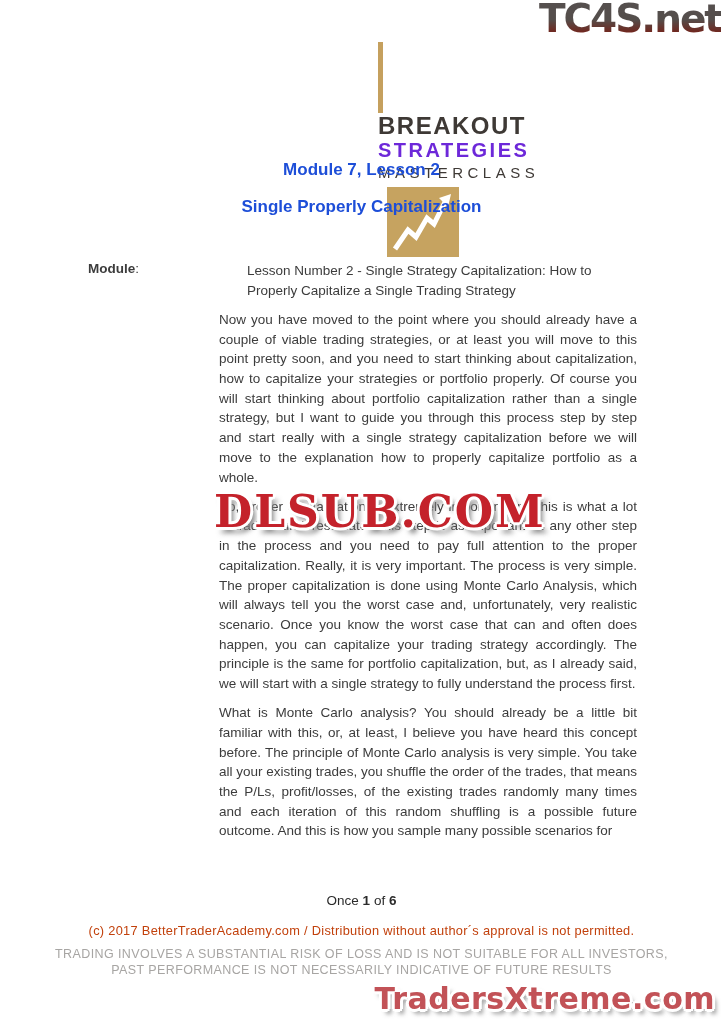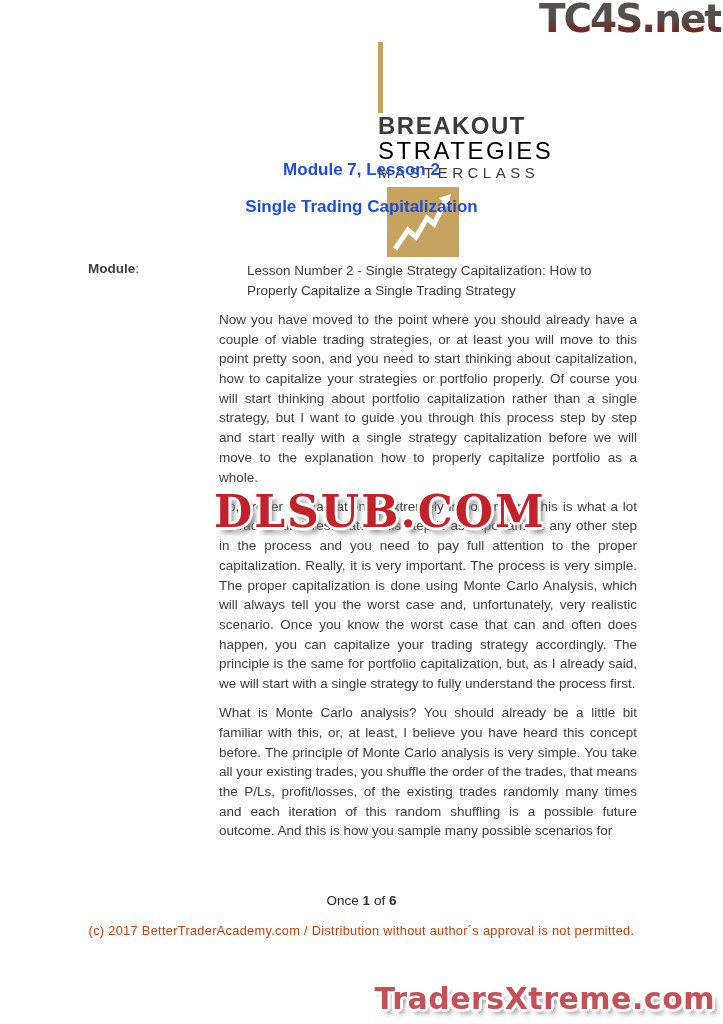--- a/index.html
+++ b/index.html
@@ -25,21 +25,21 @@
       background:linear-gradient(180deg,#565050 0%,#544e4b 52%,#6e2a22 78%,#8e1d15 100%);
       -webkit-background-clip:text; background-clip:text;
       color:transparent;
     }
   }
 
   
   .logo { position:absolute; top:42px; left:378px; display:flex; align-items:flex-start;flex-direction:column; }
   .logo-bar { width:5px; height:71px; background:#c5a05e; margin-right:11px; }
   .logo-l1 { font-size:24px; font-weight:bold; letter-spacing:1.5px; color:#3e3935; line-height:26px; }
-  .logo-l2 { font-size:24px; font-weight:normal; letter-spacing:2.5px; color:#000000; line-height:23px; }
+  .logo-l2 { font-size:20px; font-weight:bold; letter-spacing:2.5px; color:#6d28d9; line-height:23px; }
   .logo-l3 { font-size:15px; font-weight:400; letter-spacing:4.5px; color:#3e3935; line-height:22px; }
   .logo-icon { margin-left:9px; margin-top:3px; width:72px; height:70px; }
 
   
   .title1, .title2 {
     position:absolute; left:0; width:723px; text-align:center;
     font-weight:bold; color:#1d4ed8; font-size:17px;
   }
   .title1 { top:160px; }
   .title2 { top:197px; }
@@ -111,34 +111,38 @@
     <div class="logo-icon">
       <svg width="72" height="70" viewBox="0 0 72 70" xmlns="http://www.w3.org/2000/svg">
         <rect x="0" y="0" width="72" height="70" fill="#c6a360"></rect>
         <polyline points="8,62 21,43 29,50 40,31 47,37 58,15" fill="none" stroke="#ffffff" stroke-width="5" stroke-linejoin="miter"></polyline>
         <polygon points="64,7 61,20 52,11" fill="#ffffff"></polygon>
       </svg>
     </div>
   </div>
 
   <div class="title1">Module 7, Lesson 2</div>
-  <div class="title2">Single Trading Capitalization</div>
+  <div class="title2">Single Properly Capitalization</div>
 
   <div class="content">
     <div class="speaker-col"><span class="speaker-name">Module</span><span>:</span></div>
     <div class="para-col">
       <p>Lesson Number 2 - Single Strategy Capitalization: How to Properly Capitalize a Single Trading Strategy</p>
       <p>Now you have moved to the point where you should already have a couple of viable trading strategies, or at least you will move to this point pretty soon, and you need to start thinking about capitalization, how to capitalize your strategies or portfolio properly. Of course you will start thinking about portfolio capitalization rather than a single strategy, but I want to guide you through this process step by step and start really with a single strategy capitalization before we will move to the explanation how to properly capitalize portfolio as a whole.</p>
       <p>So, proper capitalization is extremely important and this is what a lot of traders underestimate. This step is as important as any other step in the process and you need to pay full attention to the proper capitalization. Really, it is very important. The process is very simple. The proper capitalization is done using Monte Carlo Analysis, which will always tell you the worst case and, unfortunately, very realistic scenario. Once you know the worst case that can and often does happen, you can capitalize your trading strategy accordingly. The principle is the same for portfolio capitalization, but, as I already said, we will start with a single strategy to fully understand the process first.</p>
       <p>What is Monte Carlo analysis? You should already be a little bit familiar with this, or, at least, I believe you have heard this concept before. The principle of Monte Carlo analysis is very simple. You take all your existing trades, you shuffle the order of the trades, that means the P/Ls, profit/losses, of the existing trades randomly many times and each iteration of this random shuffling is a possible future outcome. And this is how you sample many possible scenarios for</p>
     </div>
   </div>
 
   <div class="wm-dlsub">DLSUB.COM</div>
 
   <div class="page-label"><span>Once </span><b>1</b><span> of </span><b>6</b></div>
 
   <div class="copyright">(c) 2017 BetterTraderAcademy.com / Distribution without author´s approval is not permitted.</div>
 
+  <div class="disclaimer">
+    <div>TRADING INVOLVES A SUBSTANTIAL RISK OF LOSS AND IS NOT SUITABLE FOR ALL INVESTORS,</div>
+    <div>PAST PERFORMANCE IS NOT NECESSARILY INDICATIVE OF FUTURE RESULTS</div>
+  </div>
 
   <div class="wm-txtreme">TradersXtreme.com</div>
 
 </div>
 
 </body></html>

